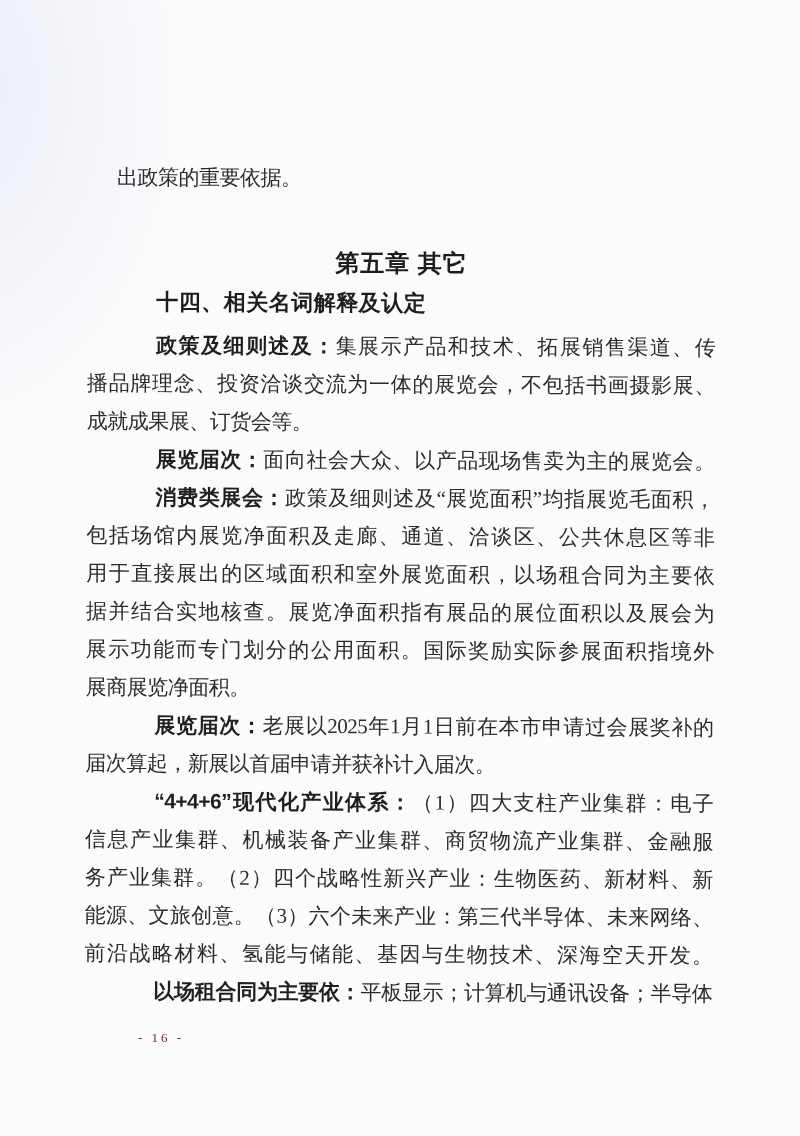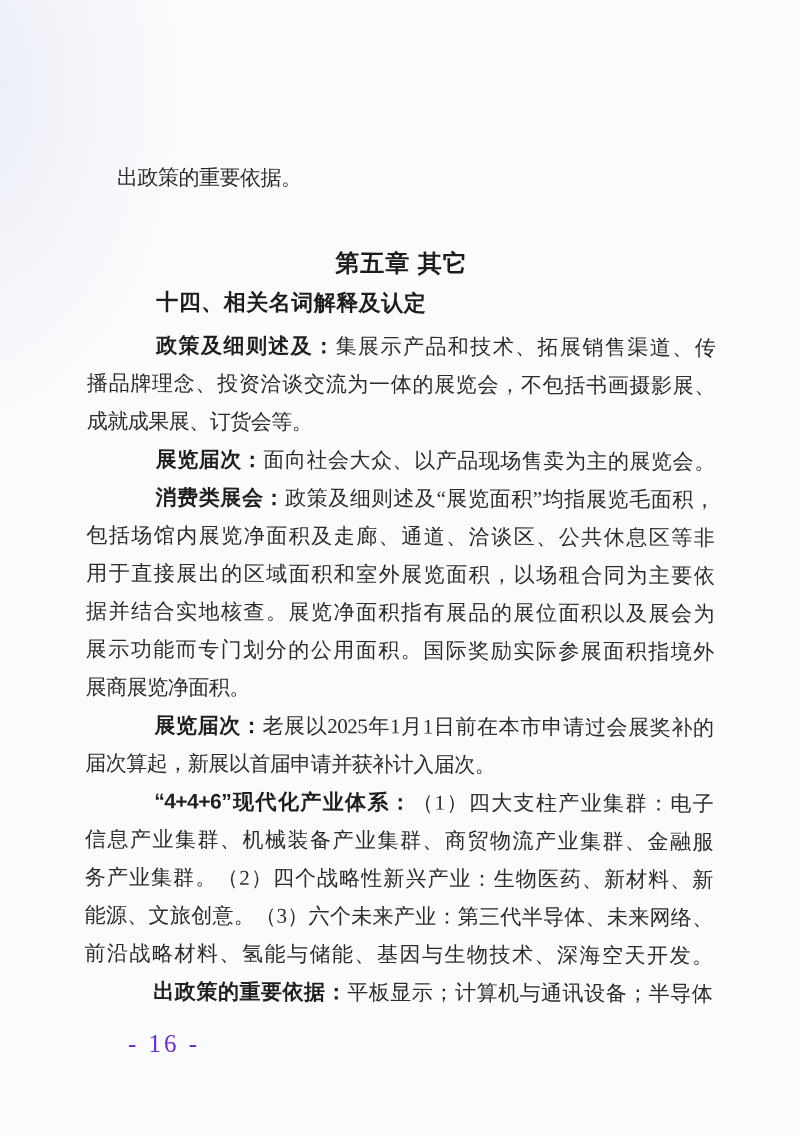--- a/index.html
+++ b/index.html
@@ -69,25 +69,25 @@
     padding-left: 69px;
     font-family: "Liberation Sans", "DejaVu Sans", sans-serif;
     font-weight: bold;
     font-size: 22px;
     letter-spacing: 0.5px;
     color: #1d1d1d;
     margin-bottom: 4px;
   }
   .page-number {
     position: absolute;
-    left: 128px;
+    left: 138px;
     top: 1030px;
-    font-size: 25px;
+    font-size: 13px;
     letter-spacing: 3px;
-    color: #6d28d9;
+    color: #7f1d1d;
   }
 </style>
 </head>
 <body>
 
 <div class="page">
   <div class="content">
     <div class="line intro-line">出政策的重要依据。</div>
     <div class="chapter-heading">第五章 其它</div>
     <div class="section-heading">十四、相关名词解释及认定</div>
@@ -113,18 +113,18 @@
           <div class="line nostretch">届次算起，新展以首届申请并获补计入届次。</div>
         </div>
         <div class="para">
           <div class="line first"><span class="lead">“4+4+6”现代化产业体系：</span>（1）四大支柱产业集群：电子</div>
           <div class="line">信息产业集群、机械装备产业集群、商贸物流产业集群、金融服</div>
           <div class="line">务产业集群。（2）四个战略性新兴产业：生物医药、新材料、新</div>
           <div class="line">能源、文旅创意。（3）六个未来产业：第三代半导体、未来网络、</div>
           <div class="line">前沿战略材料、氢能与储能、基因与生物技术、深海空天开发。</div>
         </div>
         <div class="para">
-          <div class="line first"><span class="lead">出政策的重要依据：</span>平板显示；计算机与通讯设备；半导体</div>
+          <div class="line first"><span class="lead">以场租合同为主要依：</span>平板显示；计算机与通讯设备；半导体</div>
         </div>
       </div>
   </div>
   <div class="page-number">- 16 -</div>
 </div>
 
 </body></html>

